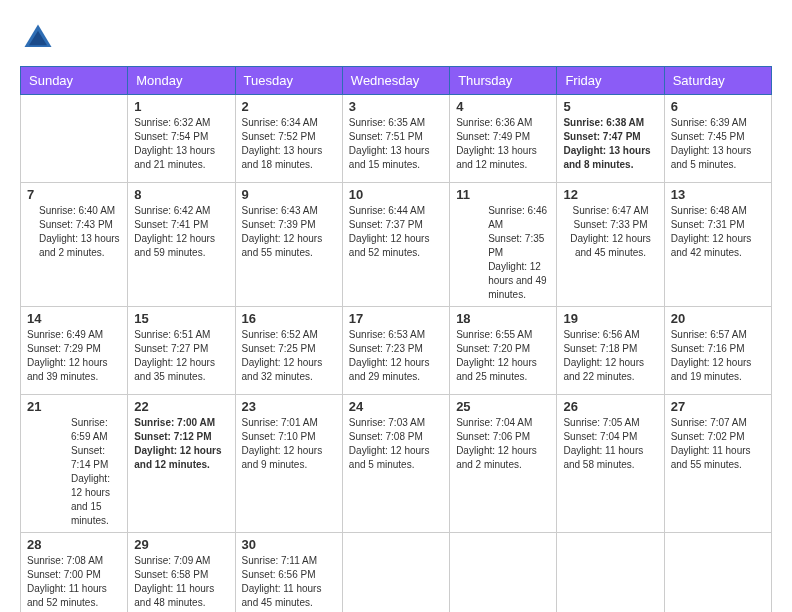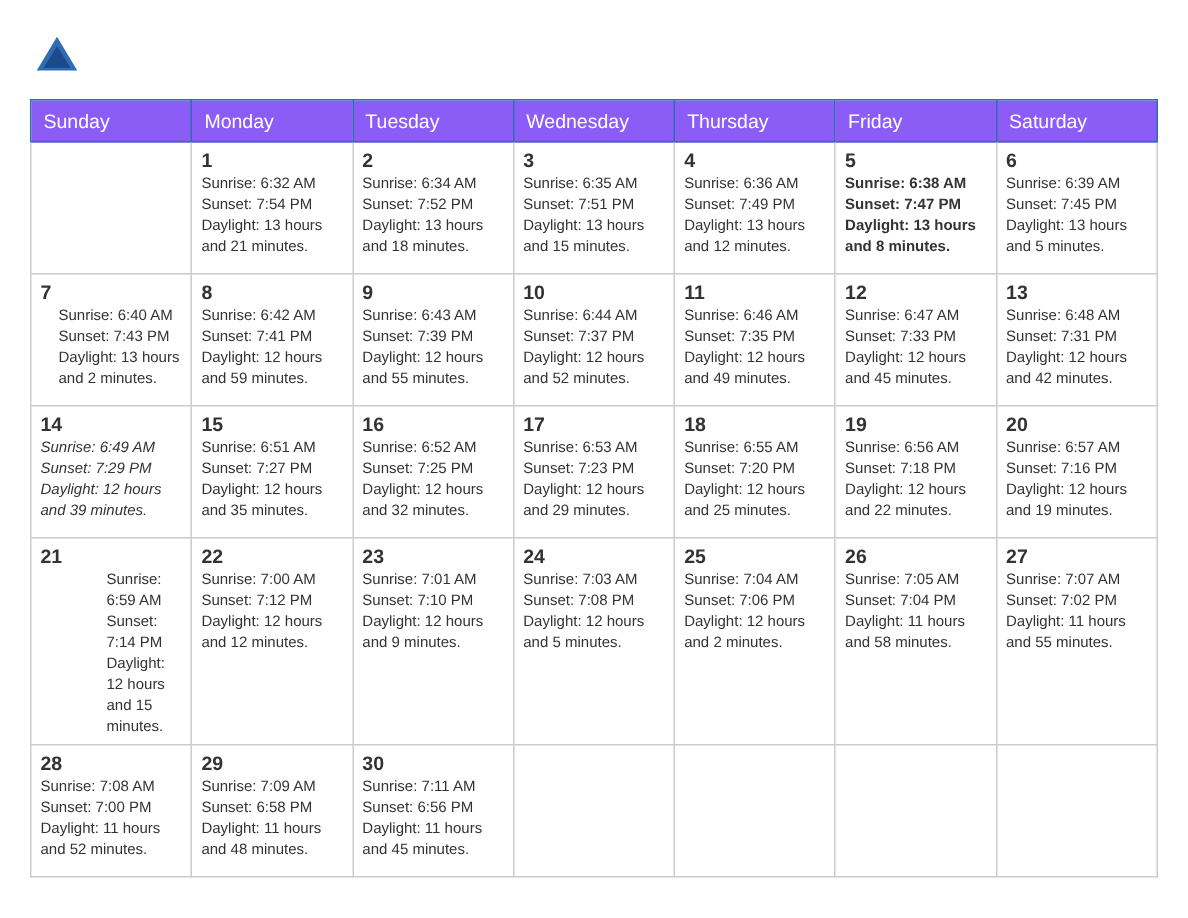--- a/index.html
+++ b/index.html
@@ -170,41 +170,41 @@
 Daylight: 12 hours and 55 minutes.</div>
         </td>
         <td>
           <div class="day-number">10</div>
           <div class="day-info" style="white-space: pre-line;">Sunrise: 6:44 AM
 Sunset: 7:37 PM
 Daylight: 12 hours and 52 minutes.</div>
         </td>
         <td>
           <div class="day-number">11</div>
-          <div class="day-info" style="white-space: pre-line;">Sunrise: 6:46 AM
+          <div class="day-info" style="white-space: pre-line; margin-left: 32px;">Sunrise: 6:46 AM
 Sunset: 7:35 PM
 Daylight: 12 hours and 49 minutes.</div>
         </td>
         <td>
           <div class="day-number">12</div>
-          <div class="day-info" style="white-space: pre-line;">Sunrise: 6:47 AM
+          <div class="day-info" style="white-space: pre-line; text-align: center;">Sunrise: 6:47 AM
 Sunset: 7:33 PM
 Daylight: 12 hours and 45 minutes.</div>
         </td>
         <td>
           <div class="day-number">13</div>
           <div class="day-info" style="white-space: pre-line;">Sunrise: 6:48 AM
 Sunset: 7:31 PM
 Daylight: 12 hours and 42 minutes.</div>
         </td>
       </tr>
       <tr>
         <td>
           <div class="day-number">14</div>
-          <div class="day-info" style="white-space: pre-line; font-style: italic;">Sunrise: 6:49 AM
+          <div class="day-info" style="white-space: pre-line;">Sunrise: 6:49 AM
 Sunset: 7:29 PM
 Daylight: 12 hours and 39 minutes.</div>
         </td>
         <td>
           <div class="day-number">15</div>
           <div class="day-info" style="white-space: pre-line;">Sunrise: 6:51 AM
 Sunset: 7:27 PM
 Daylight: 12 hours and 35 minutes.</div>
         </td>
         <td>
@@ -240,21 +240,21 @@
       </tr>
       <tr>
         <td>
           <div class="day-number">21</div>
           <div class="day-info" style="white-space: pre-line; margin-left: 44px;">Sunrise: 6:59 AM
 Sunset: 7:14 PM
 Daylight: 12 hours and 15 minutes.</div>
         </td>
         <td>
           <div class="day-number">22</div>
-          <div class="day-info" style="white-space: pre-line;">Sunrise: 7:00 AM
+          <div class="day-info" style="white-space: pre-line; font-weight: bold;">Sunrise: 7:00 AM
 Sunset: 7:12 PM
 Daylight: 12 hours and 12 minutes.</div>
         </td>
         <td>
           <div class="day-number">23</div>
           <div class="day-info" style="white-space: pre-line;">Sunrise: 7:01 AM
 Sunset: 7:10 PM
 Daylight: 12 hours and 9 minutes.</div>
         </td>
         <td>

